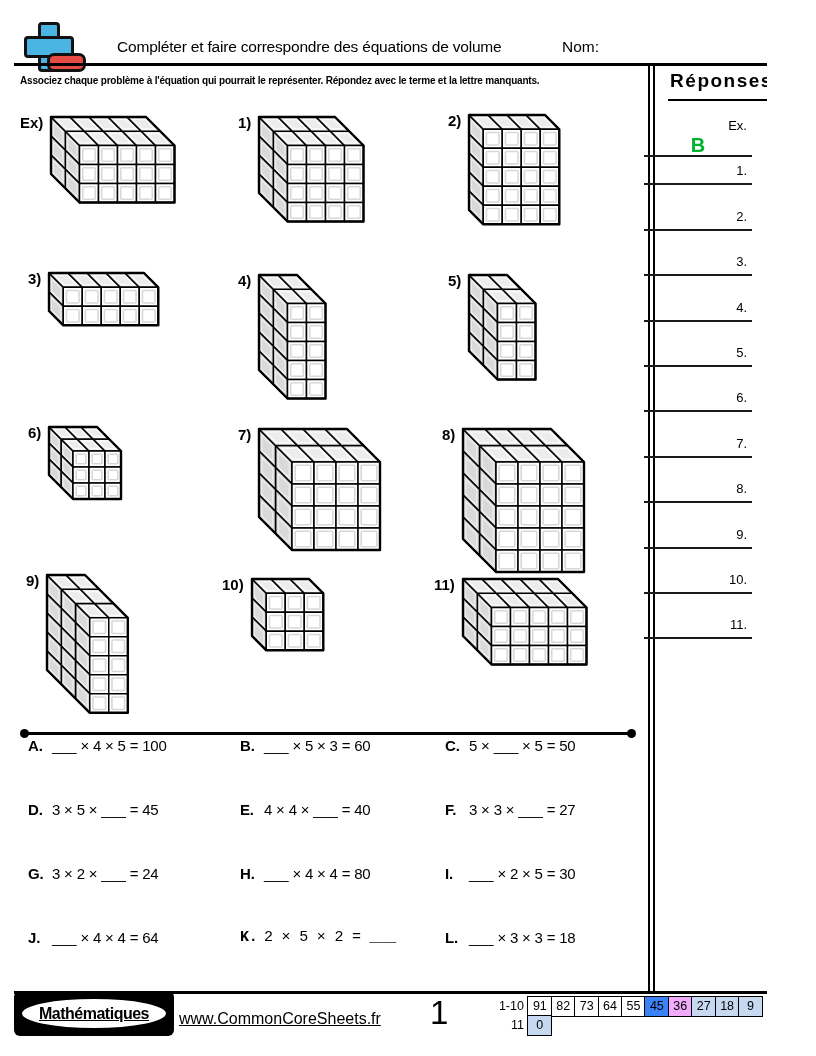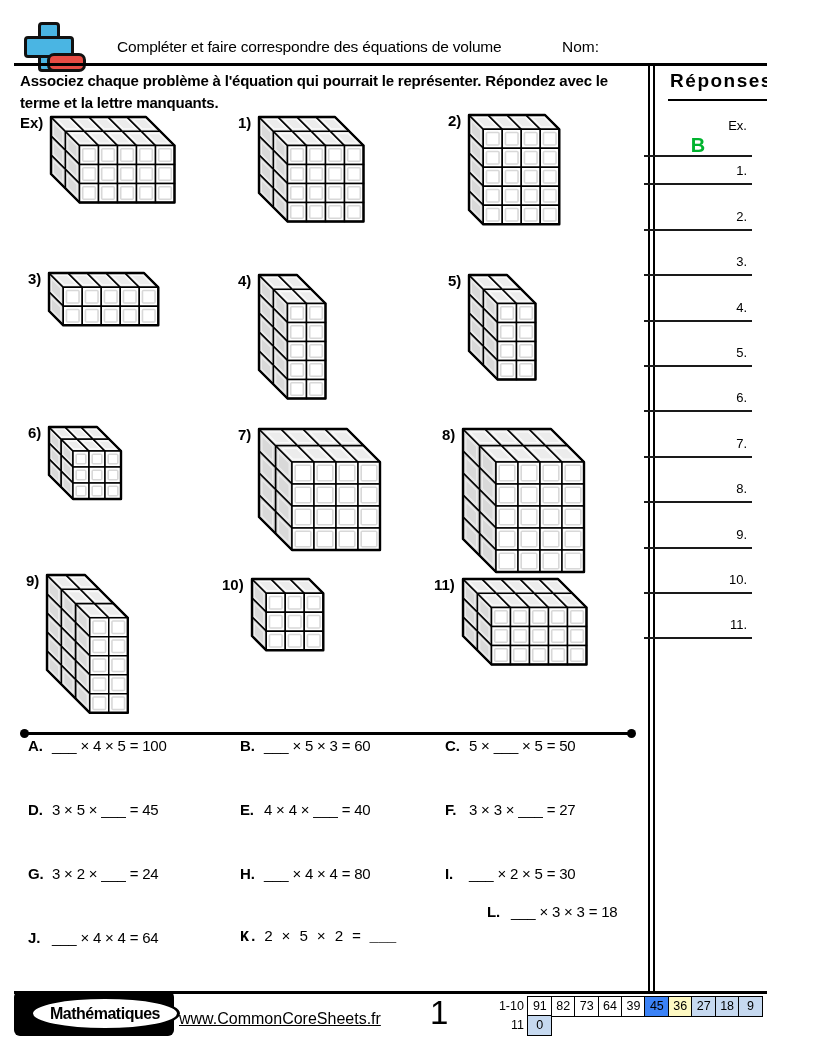--- a/index.html
+++ b/index.html
@@ -6,21 +6,21 @@
   .page{position:relative;width:767px;height:1056px;background:#fff;overflow:hidden;
         font-family:"Liberation Sans",sans-serif;color:#000;}
 
   
   .plus-v{position:absolute;left:38px;top:22px;width:16px;height:44px;background:#4ab5e3;border:3px solid #111;border-radius:4px;}
   .plus-h{position:absolute;left:24px;top:36px;width:44px;height:16px;background:#4ab5e3;border:3px solid #111;border-radius:4px;}
   .red-base{position:absolute;left:47px;top:53px;width:33px;height:13px;background:#e74c44;border:3px solid #111;border-radius:7px;}
   .title{position:absolute;left:117px;top:38px;font-size:15.5px;letter-spacing:-0.2px;}
   .nom{position:absolute;left:562px;top:38px;font-size:15.5px;}
   .header-line{position:absolute;left:14px;top:63px;width:779px;height:3px;background:#000;}
-  .instructions{position:absolute;left:20px;top:70px;width:628px;font-size:15px;font-weight:bold;line-height:21.5px;letter-spacing:-0.2px;}
+  .instructions{position:absolute;left:20px;top:70px;width:628px;font-size:10px;font-weight:bold;line-height:21.5px;letter-spacing:-0.2px;}
 
   
   .fig{position:absolute;display:flex;align-items:flex-start;}
   .fig-label{font-size:15px;font-weight:bold;margin-right:5px;white-space:nowrap;}
 
   
   .vline{position:absolute;top:63px;width:2.2px;height:929px;background:#000;}
   .answers-title{position:absolute;left:650px;top:70px;width:143px;text-align:center;
                  font-size:19px;font-weight:bold;letter-spacing:1.5px;}
   .answers-title span{border-bottom:2.5px solid #000;padding:0 2px 8px 2px;}
@@ -31,23 +31,23 @@
 
   
   .sep-line{position:absolute;left:24px;top:732px;width:608px;height:2.6px;background:#000;}
   .sep-dot{position:absolute;width:9px;height:9px;border-radius:50%;background:#000;top:729px;}
   .eq{position:absolute;font-size:15px;white-space:nowrap;letter-spacing:-0.2px;}
   .eq b{display:inline-block;min-width:24px;}
 
   
   .footer-line{position:absolute;left:14px;top:991px;width:790px;height:2.6px;background:#000;}
   .brand-block{position:absolute;left:14px;top:991px;width:160px;height:45px;background:#000;border-radius:6px;}
-  .brand-oval{position:absolute;left:16px;top:5px;width:144px;height:29px;background:#fff;border:3px solid #000;
+  .brand-oval{position:absolute;left:5px;top:5px;width:144px;height:29px;background:#fff;border:3px solid #000;
               border-radius:50%/50%;display:flex;align-items:center;justify-content:center;
-              font-size:16px;font-weight:bold;letter-spacing:-0.5px;}
+              font-size:16px;font-weight:bold;letter-spacing:-0.5px;text-decoration:underline;}
   .url{position:absolute;left:179px;top:1010px;font-size:16px;text-decoration:underline;}
   .page-num{position:absolute;left:430px;top:994px;font-size:33px;}
   .score{position:absolute;right:4px;top:996px;font-size:12.5px;}
   .score-row{display:flex;align-items:stretch;}
   .score-label{width:40px;text-align:right;padding-right:5px;line-height:20px;}
   .score-cell{width:23px;height:19px;line-height:19px;text-align:center;border:1.6px solid #000;margin-left:-1.6px;background:#fff;}
   .score-row + .score-row{margin-top:-1.6px;}
 </style>
 </head>
 <body>
@@ -848,40 +848,40 @@
       <div class="eq" style="left: 240px; top: 737px;"><b>B.</b><span>___ × 5 × 3 = 60</span></div>
       <div class="eq" style="left: 445px; top: 737px;"><b>C.</b><span>5 × ___ × 5 = 50</span></div>
       <div class="eq" style="left: 28px; top: 801px;"><b>D.</b><span>3 × 5 × ___ = 45</span></div>
       <div class="eq" style="left: 240px; top: 801px;"><b>E.</b><span>4 × 4 × ___ = 40</span></div>
       <div class="eq" style="left: 445px; top: 801px;"><b>F.</b><span>3 × 3 × ___ = 27</span></div>
       <div class="eq" style="left: 28px; top: 865px;"><b>G.</b><span>3 × 2 × ___ = 24</span></div>
       <div class="eq" style="left: 240px; top: 865px;"><b>H.</b><span>___ × 4 × 4 = 80</span></div>
       <div class="eq" style="left: 445px; top: 865px;"><b>I.</b><span>___ × 2 × 5 = 30</span></div>
       <div class="eq" style="left: 28px; top: 929px;"><b>J.</b><span>___ × 4 × 4 = 64</span></div>
       <div class="eq" style="left: 240px; top: 929px; font-family: Liberation Mono, monospace;"><b>K.</b><span>2 × 5 × 2 = ___</span></div>
-      <div class="eq" style="left: 445px; top: 903px; margin-left: 42px;"><b>L.</b><span>___ × 3 × 3 = 18</span></div>
+      <div class="eq" style="left: 445px; top: 929px;"><b>L.</b><span>___ × 3 × 3 = 18</span></div>
     </div>
 
   <div class="footer-line"></div>
   <div class="brand-block">
     <div class="brand-oval">Mathématiques</div>
   </div>
   <div class="url">www.CommonCoreSheets.fr</div>
   <div class="page-num">1</div>
   <div class="score">
     <div class="score-row">
       <div class="score-label">1-10</div>
       <div id="score-cells-1" style="display:flex">
           <div class="score-cell">91</div>
           <div class="score-cell">82</div>
           <div class="score-cell">73</div>
           <div class="score-cell">64</div>
-          <div class="score-cell">39</div>
+          <div class="score-cell">55</div>
           <div class="score-cell" style="background: #3b82f6;">45</div>
-          <div class="score-cell" style="background: #fef9c3;">36</div>
+          <div class="score-cell" style="background: #f0abfc;">36</div>
           <div class="score-cell" style="background: rgb(198, 217, 240);">27</div>
           <div class="score-cell" style="background: rgb(198, 217, 240);">18</div>
           <div class="score-cell" style="background: rgb(198, 217, 240);">9</div>
         </div>
     </div>
     <div class="score-row">
       <div class="score-label">11</div>
       <div id="score-cells-2" style="display:flex">
           <div class="score-cell" style="background: rgb(198, 217, 240);">0</div>
         </div>

